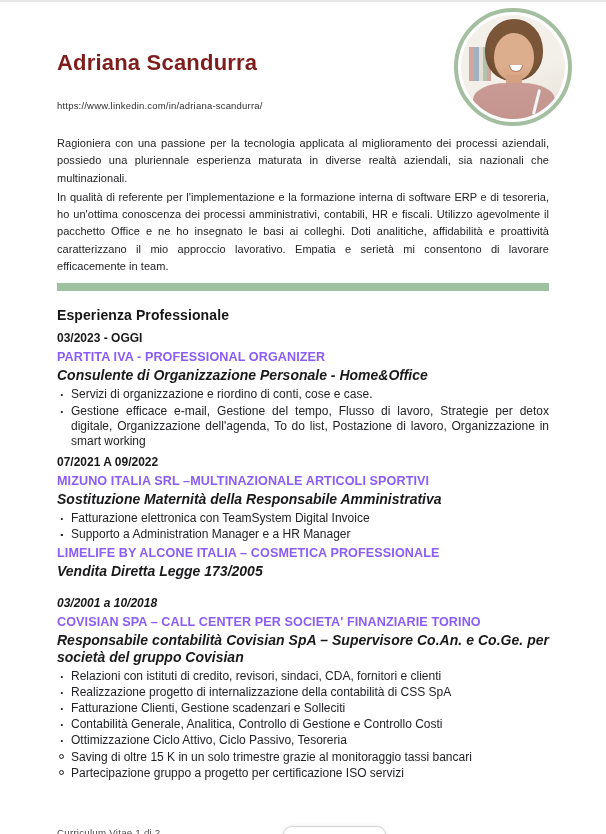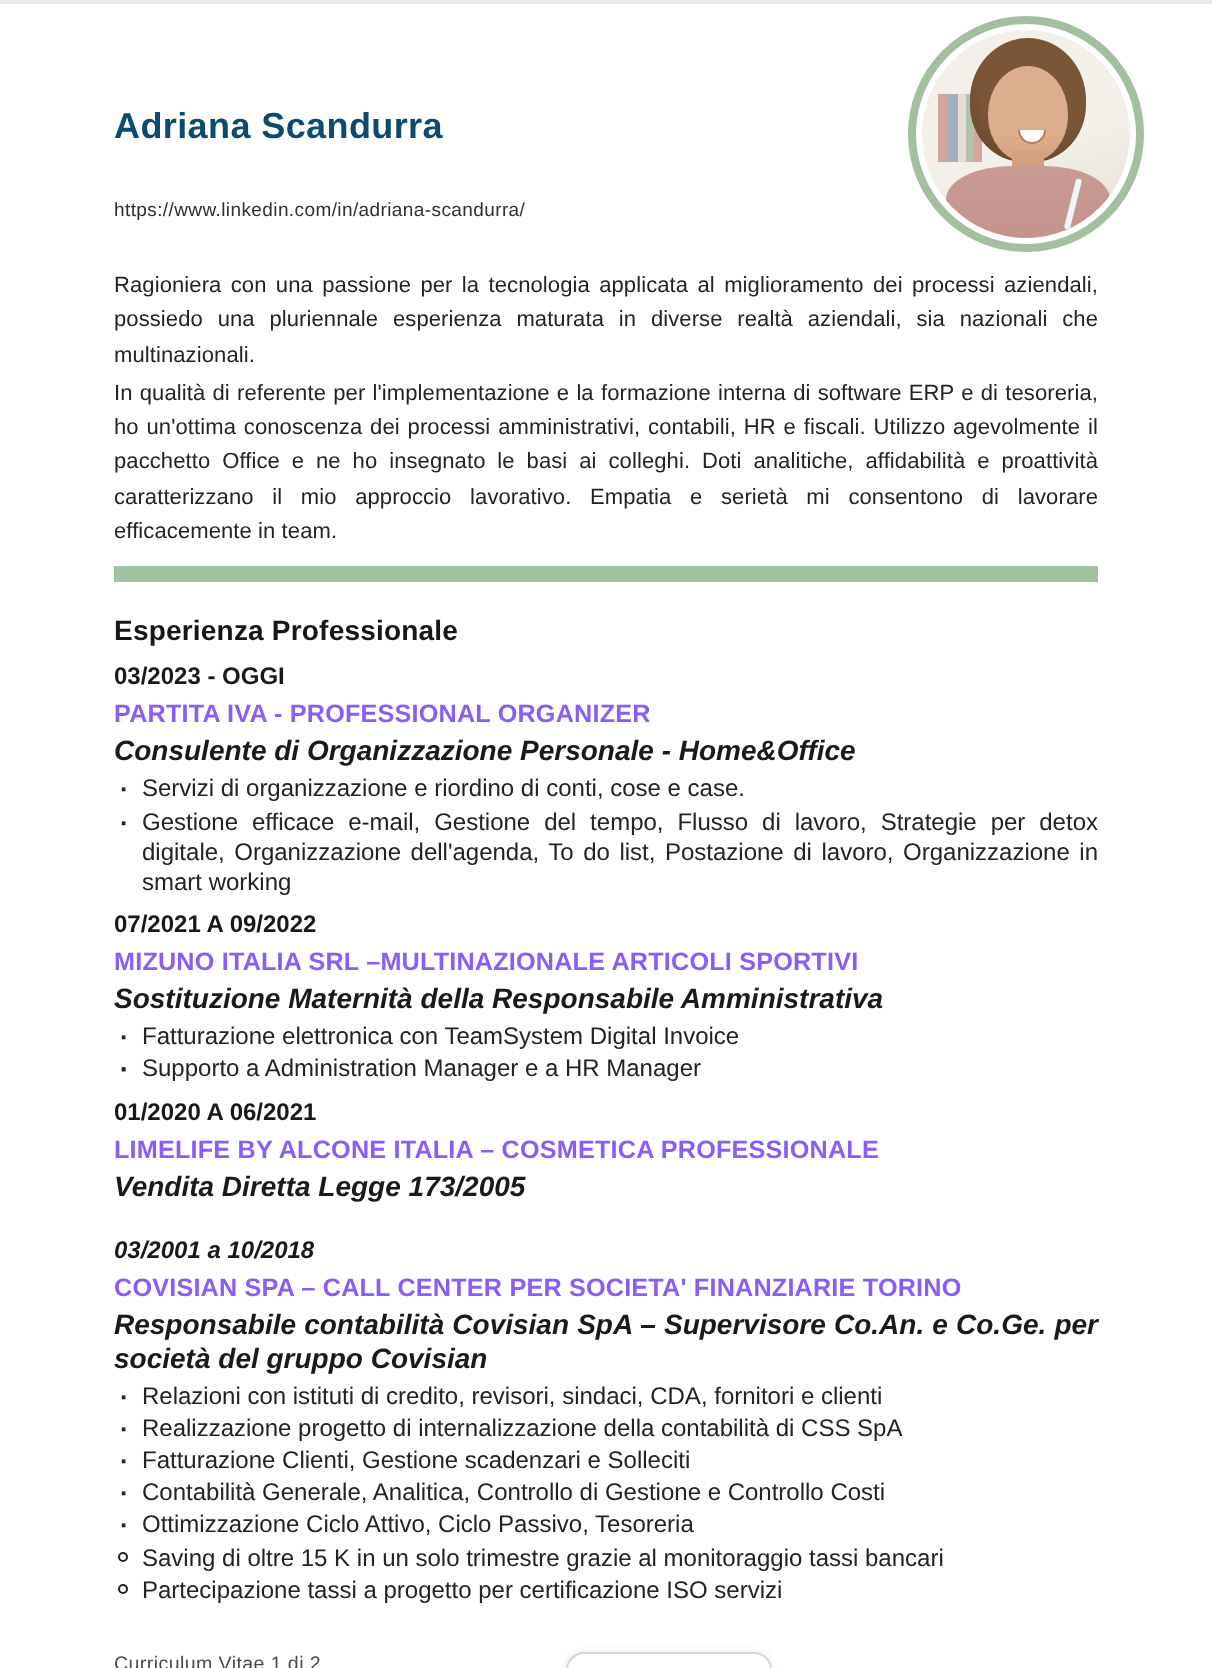--- a/index.html
+++ b/index.html
@@ -9,21 +9,21 @@
     background:#ffffff;
     overflow:hidden;
     font-family:"Liberation Sans",sans-serif;
     color:#1c1c1e;
   }
   .topline{position:absolute;top:0;left:0;width:606px;height:2px;background:#e7e7e7;}
   .content{position:absolute;left:57px;top:0;width:492px;}
 
   .name{
     margin:52px 0 0 0;
-    font-size:18px;font-weight:700;letter-spacing:.2px;line-height:22px;color:#0c4a6e;
+    font-size:22px;font-weight:700;letter-spacing:.2px;line-height:22px;color:#7f1d1d;
   }
   .linkedin{
     margin-top:26px;font-size:9.5px;color:#2f2f2f;letter-spacing:.2px;line-height:12px;
     text-decoration:none;display:inline-block;text-align:right;
   }
 
   .summary p{
     margin:0;text-align:justify;
     font-size:11px;line-height:17.3px;letter-spacing:.05px;color:#222326;
   }
@@ -148,21 +148,20 @@
     <span class="mk"></span>
   </li>
 
   <li class="bullet marker-dot">
     <span class="mk"></span><span>Supporto a Administration Manager e a HR Manager</span>
   </li>
 </ul>
   </div>
 
   <div class="job">
-    <div class="job-dates">01/2020 A 06/2021</div>
     <div class="job-company">LIMELIFE BY ALCONE ITALIA – COSMETICA PROFESSIONALE</div>
     <div class="job-role">Vendita Diretta Legge 173/2005</div>
 
   </div>
 
   <div class="job gap">
     <div class="job-dates italic">03/2001 a 10/2018</div>
     <div class="job-company">COVISIAN SPA – CALL CENTER PER SOCIETA' FINANZIARIE TORINO</div>
     <div class="job-role">Responsabile contabilità Covisian SpA – Supervisore Co.An. e Co.Ge. per società del gruppo Covisian</div>
     <ul class="job-bullets">
@@ -184,21 +183,21 @@
 
   <li class="bullet marker-dot">
     <span class="mk"></span><span>Ottimizzazione Ciclo Attivo, Ciclo Passivo, Tesoreria</span>
   </li>
 
   <li class="bullet marker-circle">
     <span class="mk"></span><span>Saving di oltre 15 K in un solo trimestre grazie al monitoraggio tassi bancari</span>
   </li>
 
   <li class="bullet marker-circle">
-    <span class="mk"></span><span>Partecipazione tassi a progetto per certificazione ISO servizi</span>
+    <span class="mk"></span><span>Partecipazione gruppo a progetto per certificazione ISO servizi</span>
   </li>
 </ul>
   </div>
 </div>
   </div>
 
   <div class="footer">Curriculum Vitae 1 di 2</div>
 
   <div class="viewer-toolbar"></div>
 </div>

